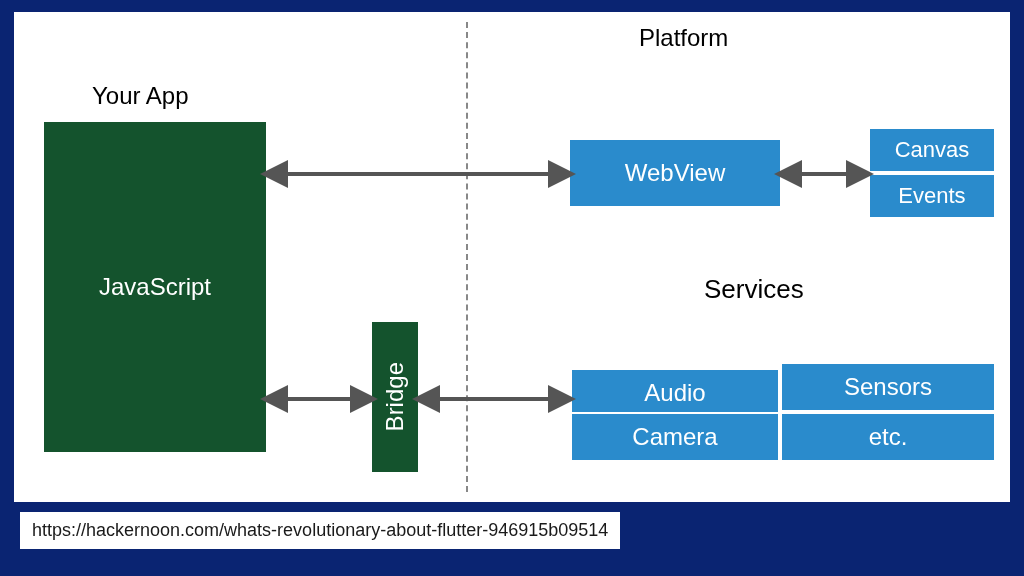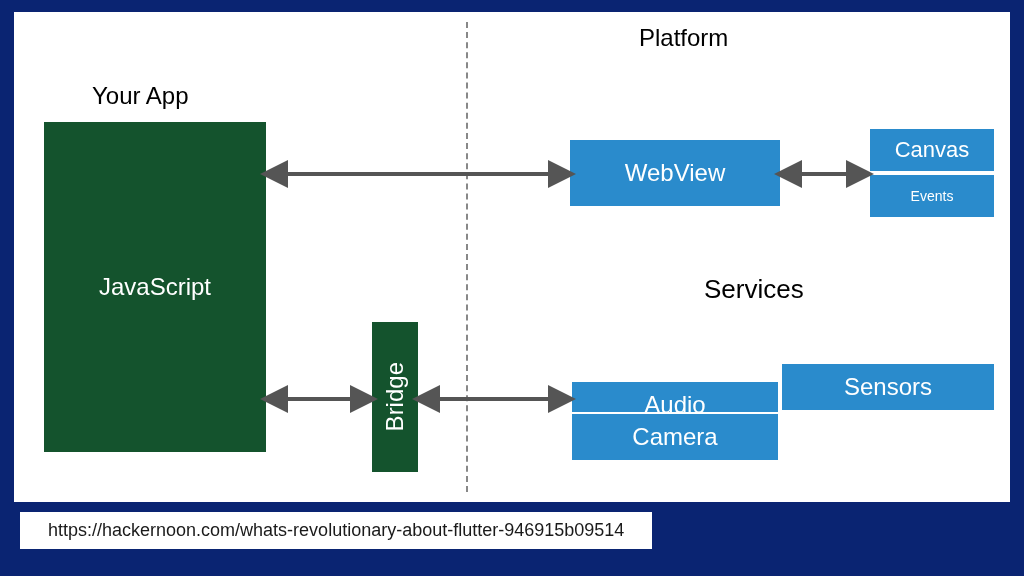--- a/index.html
+++ b/index.html
@@ -17,21 +17,21 @@
     top: 12px;
     width: 996px;
     height: 490px;
     background: #ffffff;
   }
   .caption {
     position: absolute;
     left: 20px;
     top: 512px;
     background: #ffffff;
-    padding: 8px 28px;
+    padding: 8px 12px;
     font-size: 18px;
     color: #1a1a1a;
   }
   .lbl { position: absolute; color: #000; }
   .lbl.big { font-size: 24px; }
   .lbl.med { font-size: 26px; text-align: center; }
   .box { position: absolute; display: flex; align-items: center; justify-content: center; color: #fff; font-size: 24px; }
   .green { background: #14532d; }
   .blue { background: #2a8bcc; }
   .box.border { outline: 2px solid #fff; outline-offset: -2px; }
@@ -65,32 +65,35 @@
     <span class="vtext">Bridge</span>
   </div>
 
   <div class="box blue border" style="left:854px; top:115px; width:128px; height:46px; font-size:22px;">
     <span>Canvas</span>
   </div>
 
   <div class="box blue" style="left:556px; top:128px; width:210px; height:66px;">
     <span>WebView</span>
   </div>
-  <div class="box blue border" style="left:854px; top:161px; width:128px; height:46px; font-size:14px;">
+  <div class="box blue border" style="left:854px; top:161px; width:128px; height:46px; font-size:22px;">
     <span>Events</span>
   </div>
 
-  <div class="box blue border" style="left:556px; top:368px; width:210px; height:50px;">
+  <div class="box blue border" style="left:556px; top:356px; width:210px; height:50px;">
     <span>Audio</span>
   </div>
   <div class="box blue border" style="left:766px; top:350px; width:216px; height:50px;">
     <span>Sensors</span>
   </div>
   <div class="box blue border" style="left:556px; top:400px; width:210px; height:50px;">
     <span>Camera</span>
+  </div>
+  <div class="box blue border" style="left:766px; top:400px; width:216px; height:50px;">
+    <span>etc.</span>
   </div>
 
   <svg class="arrow" style="left:252px; top:150px; width:304px; height:24px;">
     <defs>
       <marker id="ah" viewBox="0 0 10 10" refX="5" refY="5" markerWidth="7" markerHeight="7" orient="auto-start-reverse">
         <path d="M 0 0 L 10 5 L 0 10 z" fill="#555"></path>
       </marker>
     </defs>
     <line x1="8" y1="12" x2="296" y2="12" stroke="#555" stroke-width="4" marker-start="url(#ah)" marker-end="url(#ah)"></line>
   </svg>

